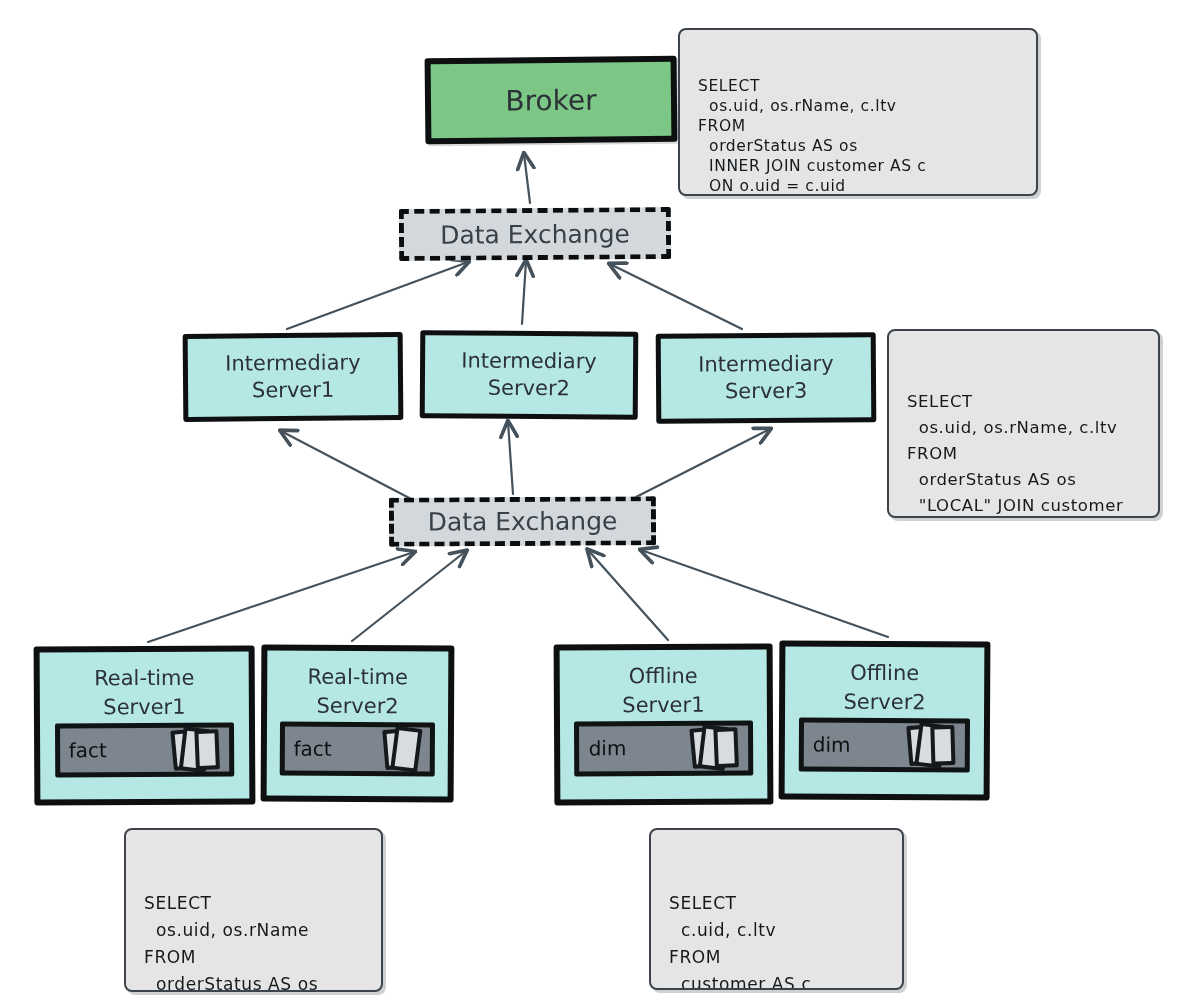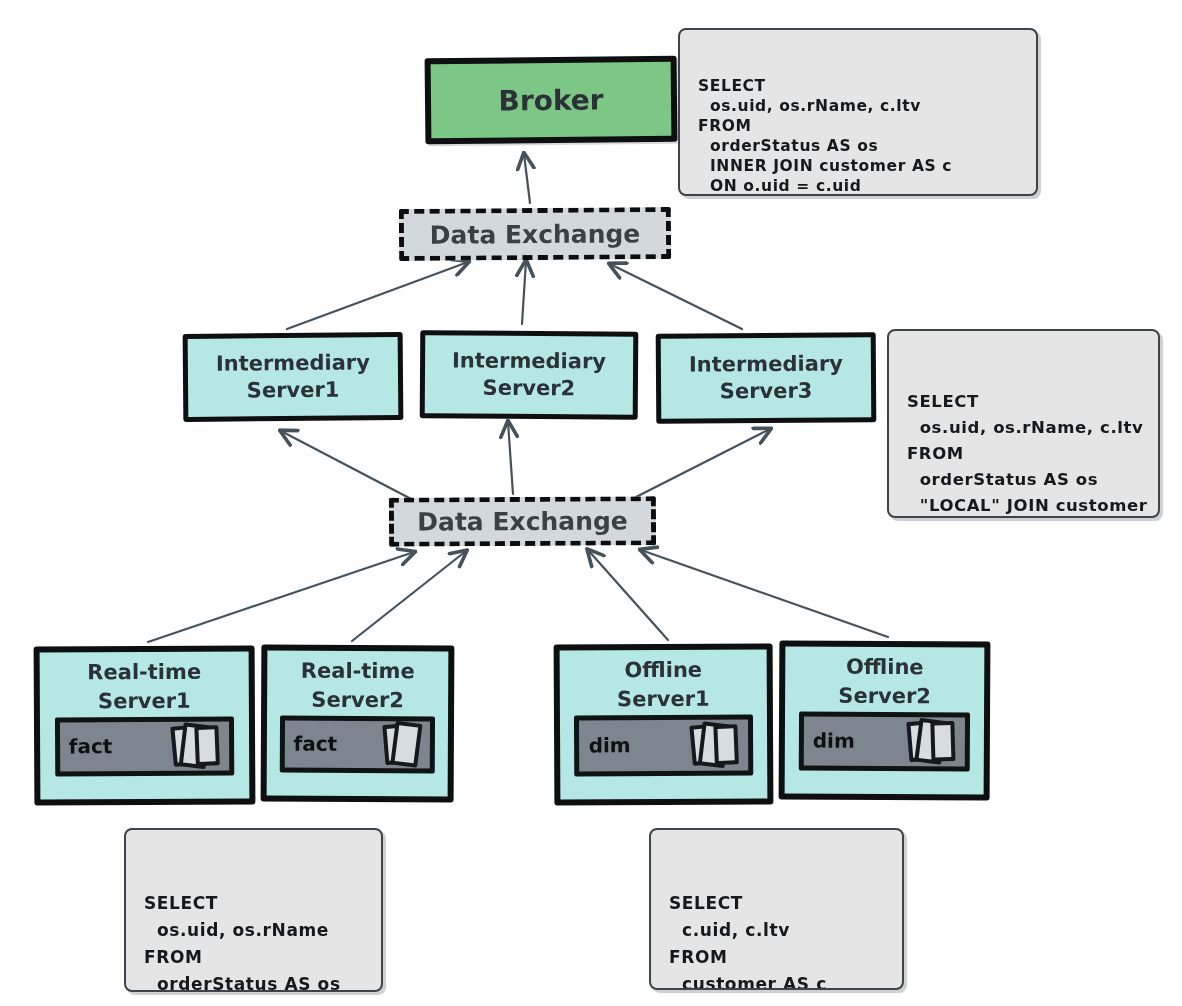--- a/index.html
+++ b/index.html
@@ -1,18 +1,18 @@
 <!DOCTYPE html>
 <html><head>
 <meta charset="utf-8">
 <style>
   html,body{margin:0;padding:0;background:#ffffff;}
   .canvas{
     position:relative;width:1182px;height:1006px;background:#ffffff;
-    font-family:"DejaVu Sans", sans-serif;color:#2b3136;overflow:hidden;font-weight:bold;
+    font-family:"DejaVu Sans", sans-serif;color:#2b3136;overflow:hidden;
   }
   .arrow-layer{position:absolute;left:0;top:0;width:1182px;height:1006px;pointer-events:none;}
 
   .node{position:absolute;box-sizing:border-box;display:flex;align-items:center;justify-content:center;text-align:center;}
 
   .broker{
     background:#7cc785;border:6px solid #0d0f10;border-radius:3px;
     font-size:28px;color:#2b3136;transform:rotate(-0.6deg);
     box-shadow:2px 2px 0 rgba(0,0,0,0.15);
   }
@@ -22,21 +22,21 @@
   }
   .iserver{
     background:#b5e8e4;border:5px solid #0d0f10;border-radius:3px;
     font-size:21px;line-height:1.3;color:#2b3136;white-space:pre-line;
   }
   .leaf{
     background:#b5e8e4;border:6px solid #0d0f10;border-radius:3px;
     flex-direction:column;justify-content:flex-start;
   }
   .leaf .leaf-label{
-    font-size:21px;line-height:1.4;white-space:pre-line;padding-top:6px;color:#2b3136;
+    font-size:21px;line-height:1.4;white-space:pre-line;padding-top:12px;color:#2b3136;
   }
   .store{
     margin-top:auto;margin-bottom:23px;width:86%;height:62px;
     background:#7d868e;border:5px solid #101314;border-radius:2px;
     display:flex;align-items:center;box-sizing:border-box;
   }
   .store-label{font-size:20px;color:#0e1113;padding-left:9px;}
   .pages{display:flex;align-items:center;margin-left:auto;padding-right:10px;}
   .page{width:24px;height:40px;background:#d7dce1;border:4px solid #15191c;border-radius:2px;box-sizing:border-box;}
   .page.p1{transform:rotate(-5deg);}

